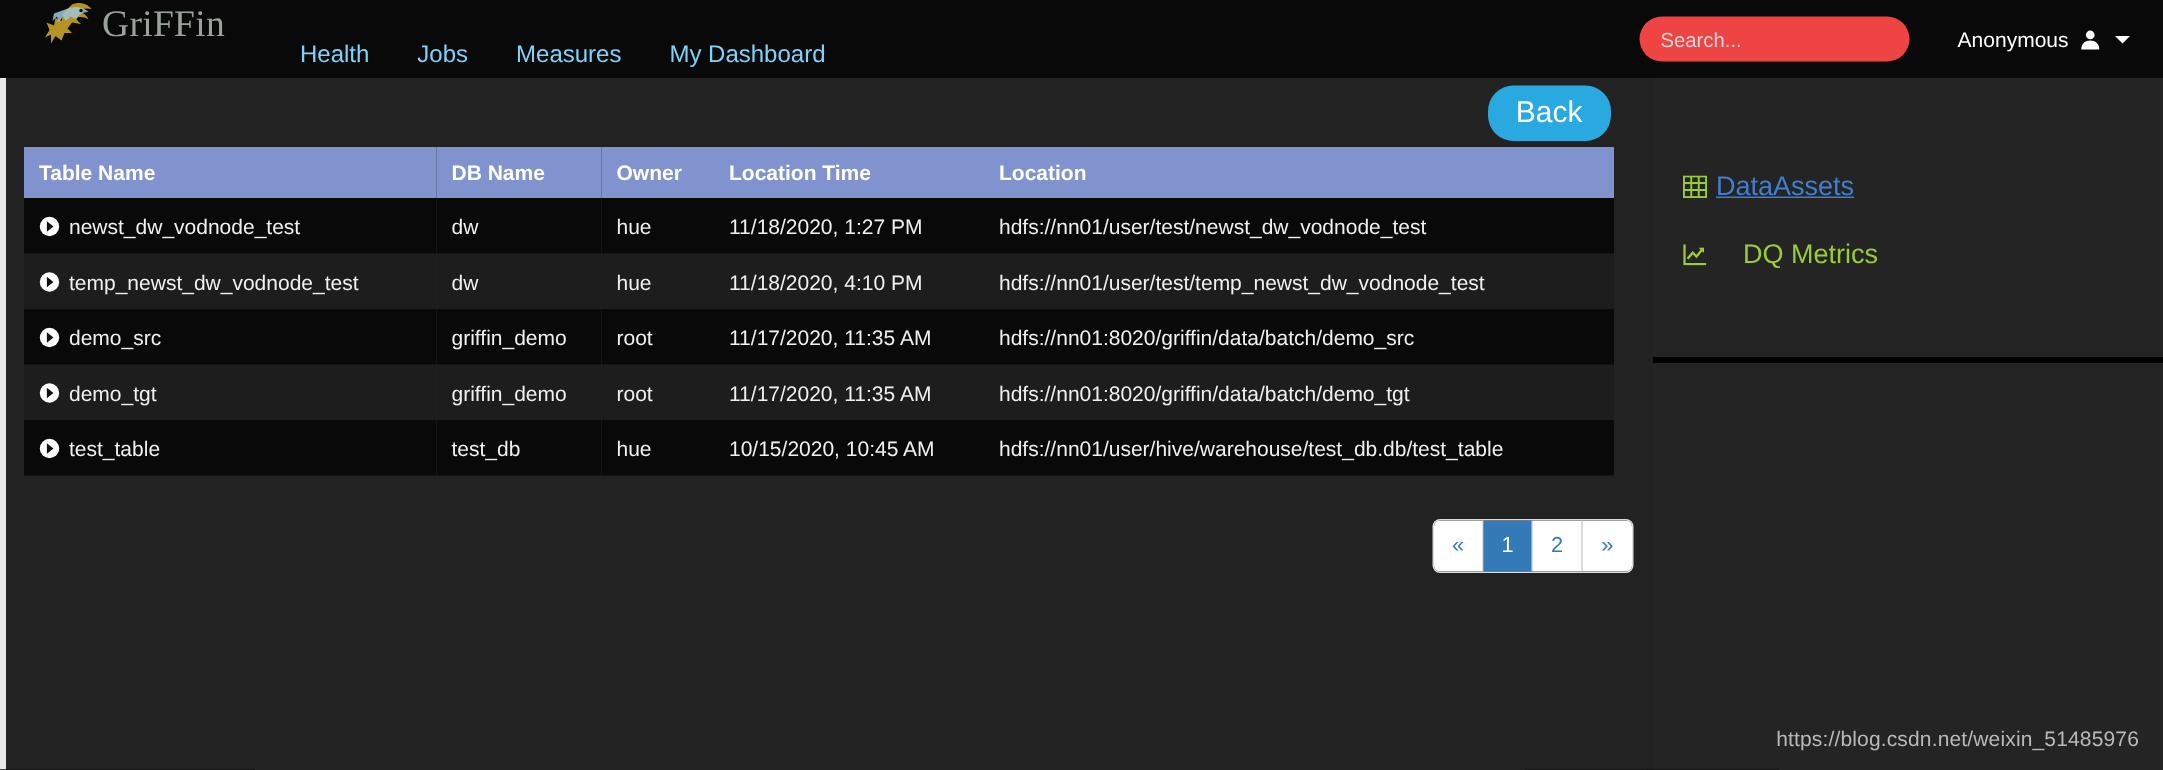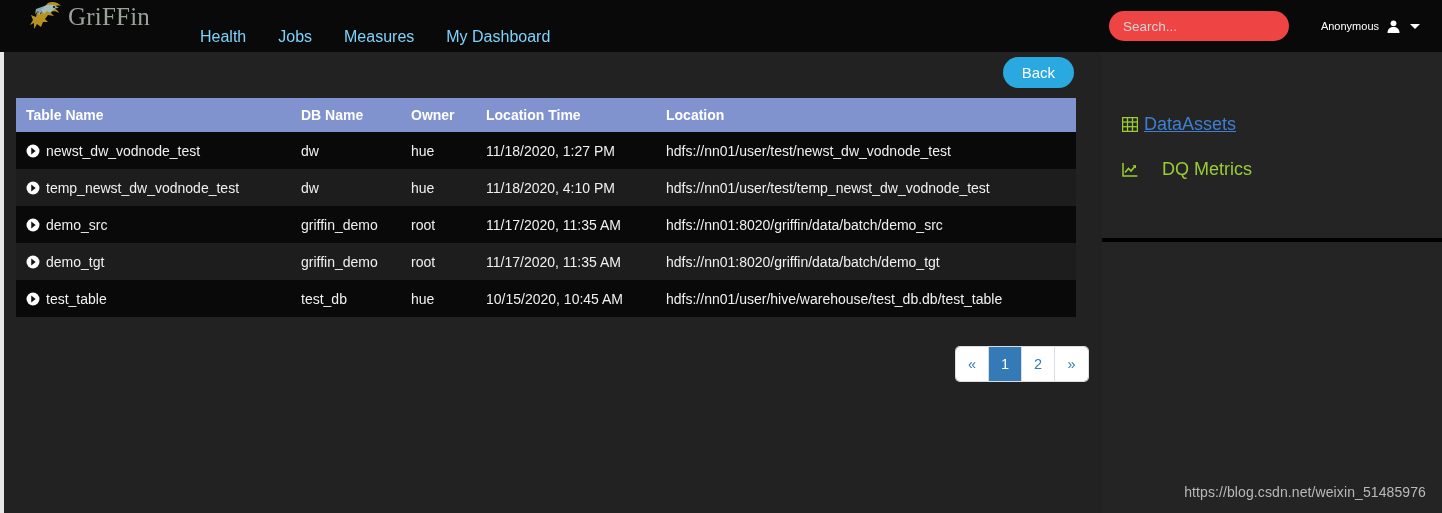--- a/index.html
+++ b/index.html
@@ -38,21 +38,21 @@
   .search-box {
     width: 180px; height: 30px; border-radius: 16px;
     background: #ef4444; border: none; outline: none;
     padding: 0 14px; color: #efefef; font-size: 13.5px;
     font-family: "Liberation Sans", sans-serif;
   }
   .search-box::placeholder { color: #d6d6d6; }
   .user-menu {
     display: flex; align-items: center; gap: 7px;
     margin-left: 32px; margin-right: 22px;
-    color: #fff; font-size: 11px; cursor: pointer;
+    color: #fff; font-size: 14px; cursor: pointer;
   }
   .caret {
     width: 0; height: 0; border-left: 5px solid transparent;
     border-right: 5px solid transparent; border-top: 5px solid #fff;
     margin-left: 2px;
   }
 
   
   .edge-strip {
     position: absolute; left: 0; top: 52px; width: 4px; height: 461px;
@@ -67,21 +67,21 @@
     background: #000;
   }
 
   
   .back-row {
     position: absolute; right: 24px; top: 5px;
   }
   .btn-back {
     background: #29a9e0; color: #fff; border: none;
     border-radius: 17px; padding: 7px 19px;
-    font-size: 15px; cursor: pointer;
+    font-size: 20px; cursor: pointer;
     font-family: "Liberation Sans", sans-serif;
   }
 
   
   .tbl-wrap { position: absolute; left: 12px; top: 46px; width: 1060px; }
   table.dq { width: 1060px; border-collapse: collapse; table-layout: fixed; }
   table.dq th {
     background: #8093ce; color: #fff; font-size: 14px; font-weight: bold;
     text-align: left; padding: 9px 10px; height: 33px;
   }

